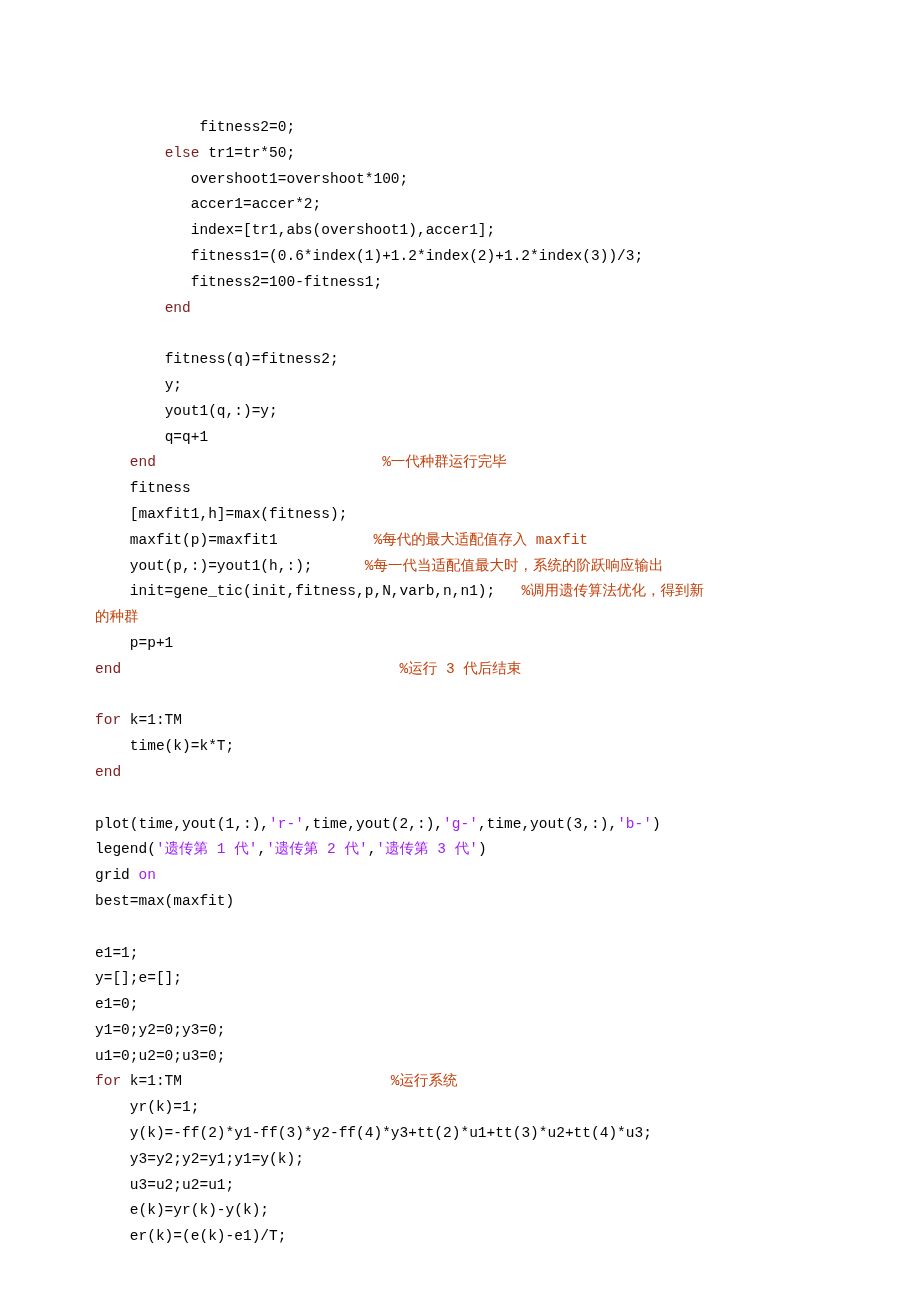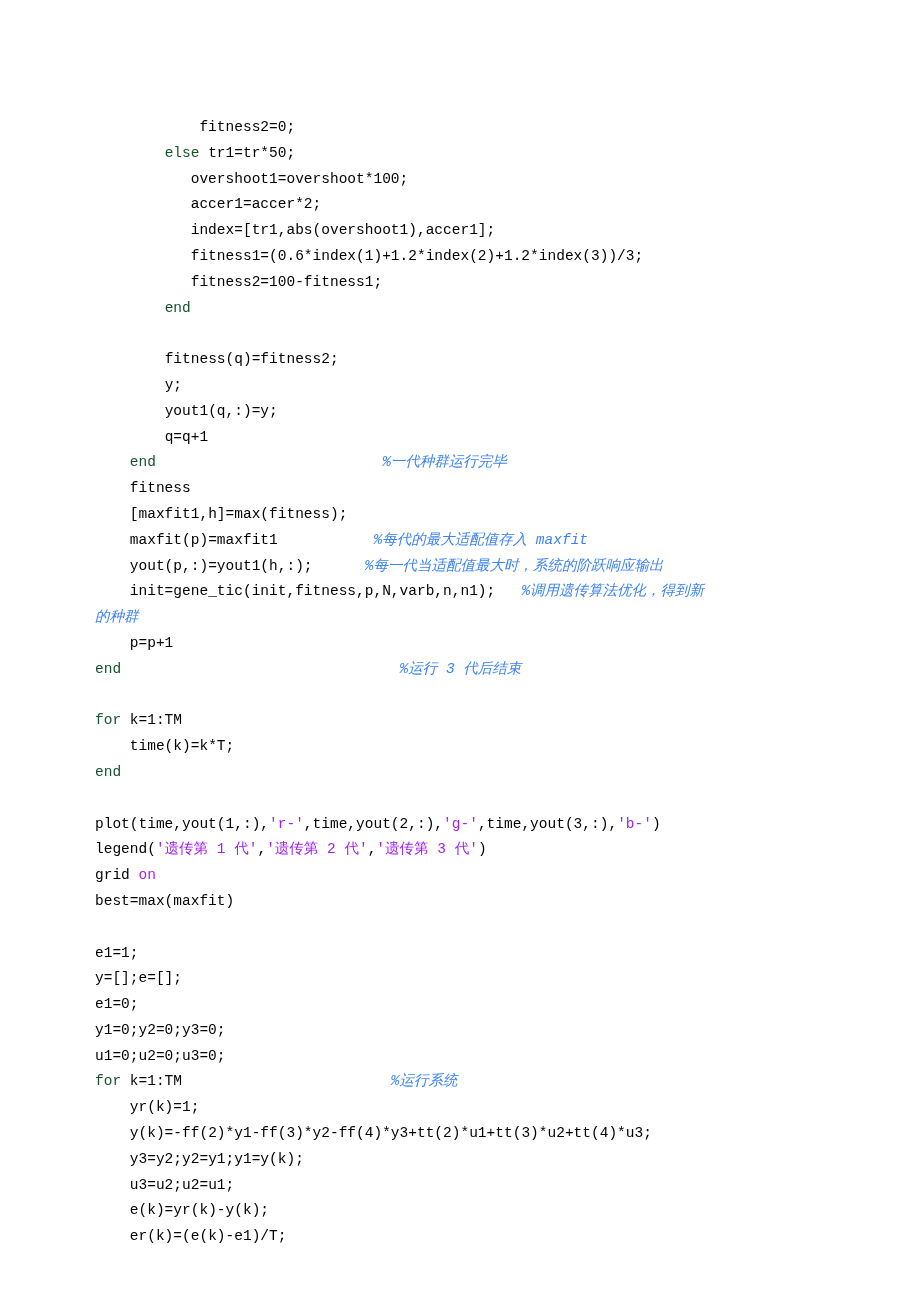--- a/index.html
+++ b/index.html
@@ -9,20 +9,20 @@
     font-family: "Courier New", monospace;
     font-size: 14.5px;
     line-height: 1.78;
     color: #000000;
     width: 920px;
   }
   .page {
     padding: 115px 95px 80px 95px;
     white-space: pre;
   }
-  .kw { color: #14532d; margin-top: 48px; }
-  .cm { color: #3b82f6; font-style: italic; }
+  .kw { color: #7f1d1d; margin-top: 48px; }
+  .cm { color: #c2410c; }
   .st { color: #a020f0; }
 </style>
 </head>
 <body>
 
 <div class="page" id="code-container"><div><span>            </span><span>fitness2=0;</span></div><div><span>        </span><span class="kw">else</span><span> tr1=tr*50;</span></div><div><span>           </span><span>overshoot1=overshoot*100;</span></div><div><span>           </span><span>accer1=accer*2;</span></div><div><span>           </span><span>index=[tr1,abs(overshoot1),accer1];</span></div><div><span>           </span><span>fitness1=(0.6*index(1)+1.2*index(2)+1.2*index(3))/3;</span></div><div><span>           </span><span>fitness2=100-fitness1;</span></div><div><span>        </span><span class="kw">end</span></div><div>&nbsp;</div><div><span>        </span><span>fitness(q)=fitness2;</span></div><div><span>        </span><span>y;</span></div><div><span>        </span><span>yout1(q,:)=y;</span></div><div><span>        </span><span>q=q+1</span></div><div><span>    </span><span class="kw">end</span><span>                          </span><span class="cm">%一代种群运行完毕</span></div><div><span>    </span><span>fitness</span></div><div><span>    </span><span>[maxfit1,h]=max(fitness);</span></div><div><span>    </span><span>maxfit(p)=maxfit1           </span><span class="cm">%每代的最大适配值存入 maxfit</span></div><div><span>    </span><span>yout(p,:)=yout1(h,:);      </span><span class="cm">%每一代当适配值最大时，系统的阶跃响应输出</span></div><div><span>    </span><span>init=gene_tic(init,fitness,p,N,varb,n,n1);   </span><span class="cm">%调用遗传算法优化，得到新</span></div><div><span></span><span class="cm">的种群</span></div><div><span>    </span><span>p=p+1</span></div><div><span></span><span class="kw">end</span><span>                                </span><span class="cm">%运行 3 代后结束</span></div><div>&nbsp;</div><div><span></span><span class="kw">for</span><span> k=1:TM</span></div><div><span>    </span><span>time(k)=k*T;</span></div><div><span></span><span class="kw">end</span></div><div>&nbsp;</div><div><span></span><span>plot(time,yout(1,:),</span><span class="st">'r-'</span><span>,time,yout(2,:),</span><span class="st">'g-'</span><span>,time,yout(3,:),</span><span class="st">'b-'</span><span>)</span></div><div><span></span><span>legend(</span><span class="st">'遗传第 1 代'</span><span>,</span><span class="st">'遗传第 2 代'</span><span>,</span><span class="st">'遗传第 3 代'</span><span>)</span></div><div><span></span><span>grid </span><span class="st">on</span></div><div><span></span><span>best=max(maxfit)</span></div><div>&nbsp;</div><div><span></span><span>e1=1;</span></div><div><span></span><span>y=[];e=[];</span></div><div><span></span><span>e1=0;</span></div><div><span></span><span>y1=0;y2=0;y3=0;</span></div><div><span></span><span>u1=0;u2=0;u3=0;</span></div><div><span></span><span class="kw">for</span><span> k=1:TM                        </span><span class="cm">%运行系统</span></div><div><span>    </span><span>yr(k)=1;</span></div><div><span>    </span><span>y(k)=-ff(2)*y1-ff(3)*y2-ff(4)*y3+tt(2)*u1+tt(3)*u2+tt(4)*u3;</span></div><div><span>    </span><span>y3=y2;y2=y1;y1=y(k);</span></div><div><span>    </span><span>u3=u2;u2=u1;</span></div><div><span>    </span><span>e(k)=yr(k)-y(k);</span></div><div><span>    </span><span>er(k)=(e(k)-e1)/T;</span></div></div>
 
 </body></html>

